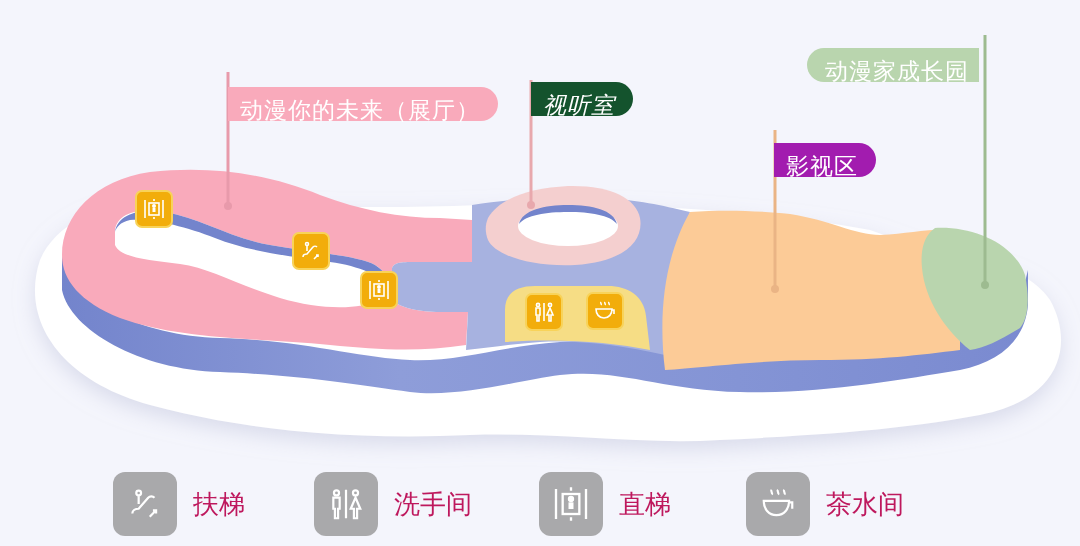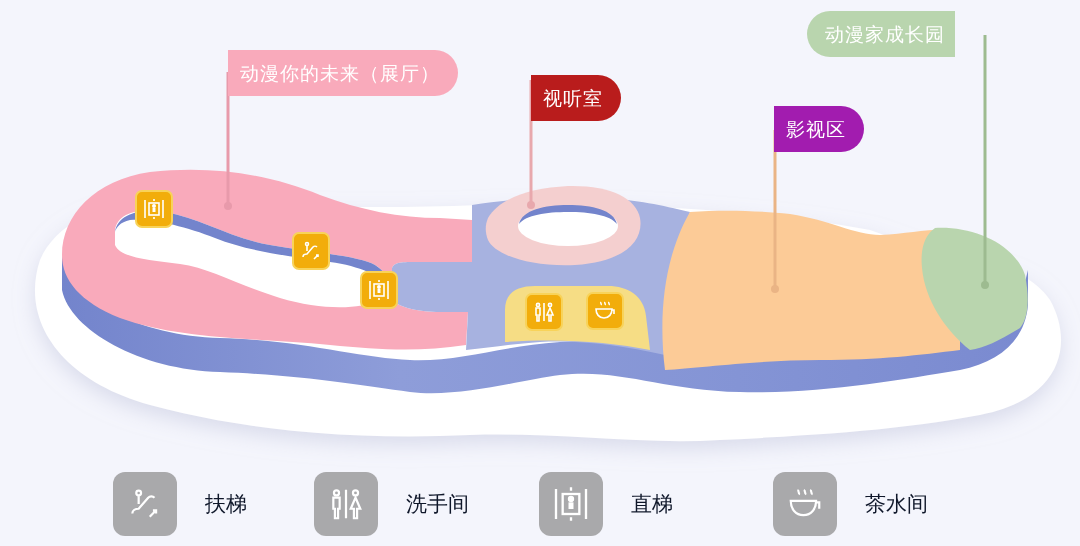--- a/index.html
+++ b/index.html
@@ -1,23 +1,23 @@
 <!DOCTYPE html>
 <html><head>
 <meta charset="utf-8">
 <style>
   html, body { margin:0; padding:0; }
   body { width:1080px; height:546px; background:#f4f5fc; position:relative; overflow:hidden; font-family:"DejaVu Sans", sans-serif; }
   #map { position:absolute; left:0; top:0; width:1080px; height:546px; }
-  .flag { position:absolute; height:46px; line-height:46px; color:#fff; font-size:19px; padding:0 18px 0 12px; white-space:nowrap; letter-spacing:1px; }
+  .flag { position:absolute; height:34px; line-height:46px; color:#fff; font-size:23px; padding:0 18px 0 12px; white-space:nowrap; letter-spacing:1px;margin-top:37px; }
   .flag.right-round { border-radius:0 23px 23px 0; }
   .flag.left-round { border-radius:23px 0 0 23px; padding:0 10px 0 18px; }
   .legend { position:absolute; top:472px; height:64px; display:flex; align-items:center; }
   .legend .ico { width:64px; height:64px; border-radius:12px; background:#a9a9ab; display:flex; align-items:center; justify-content:center; }
-  .legend .lbl { margin-left:28px; font-size:21px; color:#0f172a; }
+  .legend .lbl { margin-left:16px; font-size:26px; color:#be185d; }
   .pin { position:absolute; width:38px; height:38px; border-radius:7px; background:#f2ad0b; border:2px solid #f8d35a; box-sizing:border-box; display:flex; align-items:center; justify-content:center; }
 </style>
 </head>
 <body>
 
 <svg id="map" viewBox="0 0 1080 546" xmlns="http://www.w3.org/2000/svg">
   <defs>
     <filter id="shadow" x="-10%" y="-20%" width="120%" height="150%">
       <feDropShadow dx="0" dy="8" stdDeviation="10" flood-color="#c8cbe0" flood-opacity="0.6"></feDropShadow>
     </filter>
@@ -54,21 +54,21 @@
   <circle cx="228" cy="206" r="4" fill="#e89aab"></circle>
   <line x1="531" y1="80" x2="531" y2="205" stroke="#e8a8ad" stroke-width="3"></line>
   <circle cx="531" cy="205" r="4" fill="#e8a8ad"></circle>
   <line x1="775" y1="130" x2="775" y2="289" stroke="#eab485" stroke-width="3"></line>
   <circle cx="775" cy="289" r="4" fill="#eab485"></circle>
   <line x1="985" y1="35" x2="985" y2="285" stroke="#9dbb90" stroke-width="3"></line>
   <circle cx="985" cy="285" r="4" fill="#9dbb90"></circle>
 </svg>
 
 <div class="flag right-round" style="left:228px; top:50px; background:#f9aabb;">动漫你的未来（展厅）</div>
-<div class="flag right-round" style="left:531px; top:75px; background:#b91c1c;">视听室</div>
+<div class="flag right-round" style="left:531px; top:45px; background:#14532d;font-style:italic;">视听室</div>
 <div class="flag right-round" style="left:774px; top:106px; background:#a21caf;">影视区</div>
 <div class="flag left-round" style="left:807px; top:11px; background:#b9d5ae;">动漫家成长园</div>
 
 <div class="pin" style="left:135px; top:190px;">
   <svg width="24" height="24" viewBox="0 0 24 24" fill="none" stroke="#fff" stroke-width="1.6">
     <line x1="3" y1="3" x2="3" y2="21"></line>
       <line x1="21" y1="3" x2="21" y2="21"></line>
     <rect x="7" y="6" width="10" height="12"></rect>
       <circle cx="12" cy="9" r="1.2" fill="#fff"></circle>
     <path d="M10.5 11h3v4h-3z" fill="#fff" stroke="none"></path>
@@ -139,21 +139,21 @@
       <line x1="3" y1="3" x2="3" y2="21"></line>
         <line x1="21" y1="3" x2="21" y2="21"></line>
       <rect x="7" y="6" width="10" height="12"></rect>
         <circle cx="12" cy="9" r="1.2" fill="#fff"></circle>
       <path d="M10.5 11h3v4h-3z" fill="#fff" stroke="none"></path>
       <path d="M12 2v2M12 20v2"></path>
     </svg>
   </div>
   <span class="lbl">直梯</span>
 </div>
-<div class="legend" style="left:773px;">
+<div class="legend" style="left:746px;">
   <div class="ico">
     <svg width="38" height="38" viewBox="0 0 24 24" fill="none" stroke="#fff" stroke-width="1.4">
       <path d="M8 3c-1 1 1 2 0 3M12 3c-1 1 1 2 0 3M16 3c-1 1 1 2 0 3"></path>
       <path d="M3 10h16c0 5-3 9-8 9s-8-4-8-9z"></path>
       <path d="M19 11h2v4"></path>
     </svg>
   </div>
   <span class="lbl">茶水间</span>
 </div>
 

